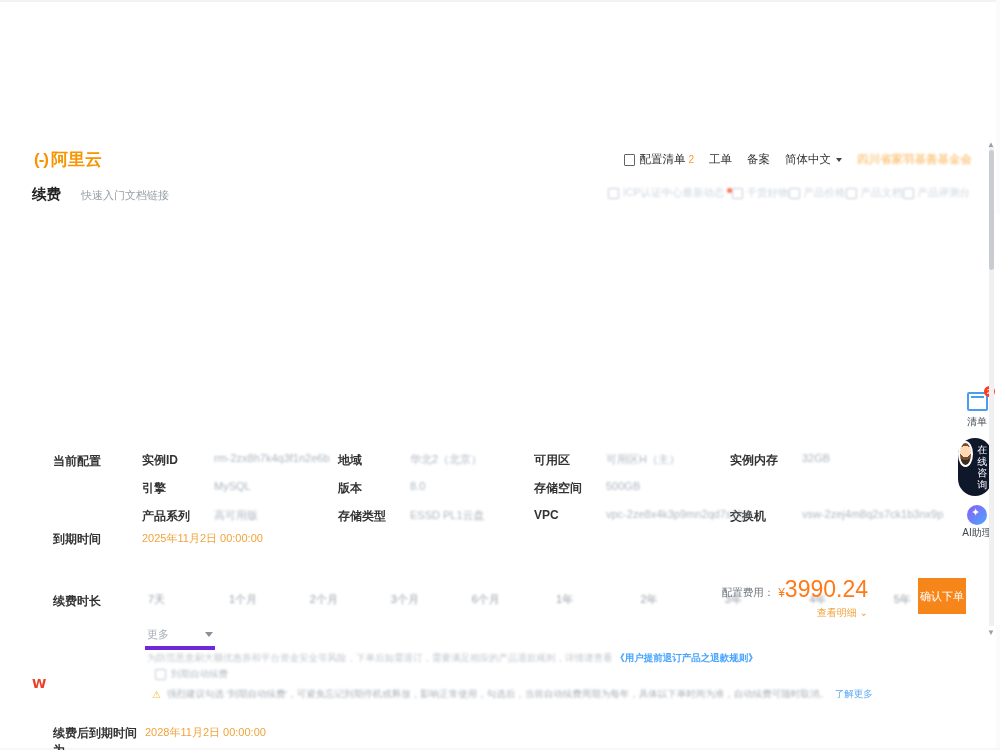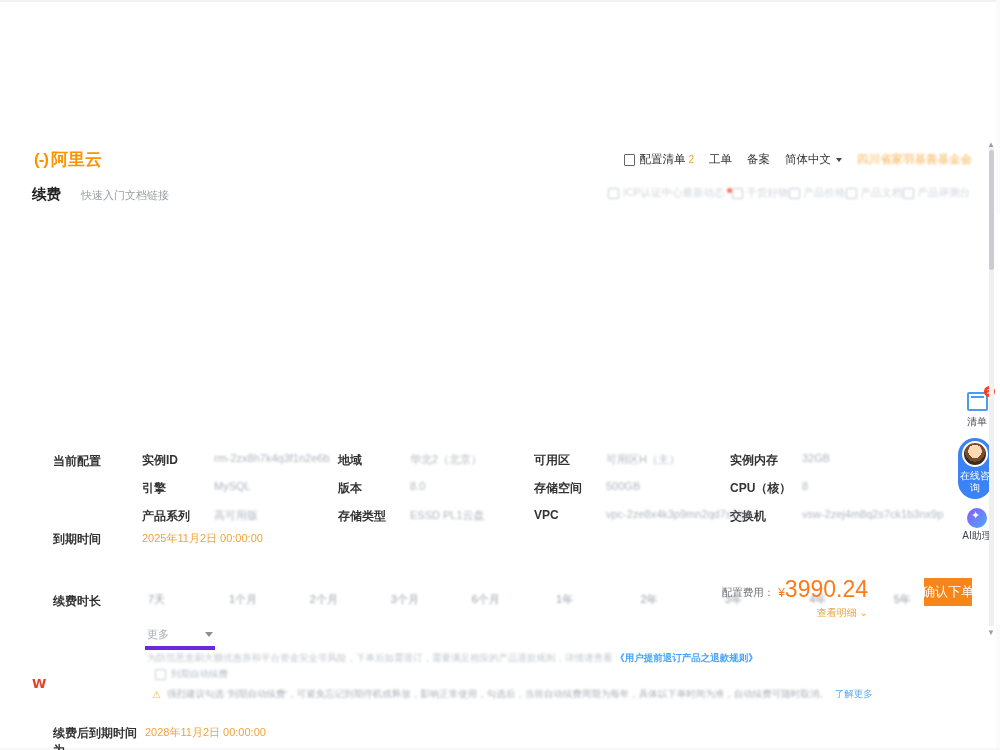--- a/index.html
+++ b/index.html
@@ -159,24 +159,24 @@
     display:flex; align-items:flex-start; gap:4px;
   }
   .price-label { font-size:10.5px; color:#6b7178; padding-top:10px; filter: blur(0.5px); }
   .price-wrap { display:flex; flex-direction:column; align-items:flex-end; }
   .price-line { display:flex; align-items:baseline; }
   .price-cny { font-size:12px; color:#ff7a18; }
   .price-num { font-size:23px; color:#ff7a18; font-weight:400; letter-spacing:0px; }
   .price-detail { font-size:10px; color:#f0a33c; margin-top:3px; filter: blur(0.6px); cursor:pointer; }
 
   .confirm-btn {
-    position:absolute; right:28px; top:578px;
-    width:48px; height:28px;
+    position:absolute; right:34px; top:578px;
+    width:48px; height:36px;
     background:#f7861a; color:#fff;
-    font-size:13px; display:flex; align-items:center; justify-content:center;
+    font-size:11px; display:flex; align-items:center; justify-content:center;
     cursor:pointer; overflow:hidden; white-space:nowrap;
   }
 
   
   .rail { position:absolute; right:4px; top:392px; width:38px; }
   .rail-item {
     display:flex; flex-direction:column; align-items:center;
     font-size:10px; color:#5b6570; cursor:pointer; position:relative;
   }
   .rail-icon-box { position:relative; }
@@ -189,22 +189,22 @@
   }
   .rail-badge {
     position:absolute; right:-7px; top:-6px;
     background:#ff3c20; color:#fff; font-size:8px; line-height:11px;
     width:11px;height:11px;border-radius:50%; text-align:center;
   }
   .rail-label { margin-top:3px; line-height:12px; text-align:center; font-size:10px; color:#4a525b;}
 
   .consult-pill {
     margin-top:10px; width:34px; border-radius:17px;
-    background:#3b82f6; color:#fff;
-    display:flex; flex-direction:column; align-items:center;
+    background:#0f172a; color:#fff;
+    display:flex; flex-direction:row; align-items:flex-start;
     padding:3px 0 6px 0;
   }
   .avatar {
     width:26px;height:26px;border-radius:50%;
     background: radial-gradient(circle at 50% 38%, #ffd9b3 0 38%, #7a4b2a 39% 58%, #3b2a20 59% 100%);
     border:2px solid #fff; box-sizing:border-box;
   }
   .consult-text { font-size:10px; line-height:11.5px; text-align:center; margin-top:3px; }
 
   .ai-wrap { margin-top:9px; display:flex; flex-direction:column; align-items:center; }
@@ -311,24 +311,20 @@
           <span class="field-label">引擎</span>
           <span class="field-value">MySQL</span>
         </div>
         <div class="cfg-cell">
           <span class="field-label">版本</span>
           <span class="field-value">8.0</span>
         </div>
         <div class="cfg-cell">
           <span class="field-label">存储空间</span>
           <span class="field-value">500GB</span>
-        </div>
-        <div class="cfg-cell">
-          <span class="field-label">CPU（核）</span>
-          <span class="field-value">8</span>
         </div>
       </div>
       <div class="cfg-row">
         <div class="cfg-cell">
           <span class="field-label">产品系列</span>
           <span class="field-value">高可用版</span>
         </div>
         <div class="cfg-cell">
           <span class="field-label">存储类型</span>
           <span class="field-value">ESSD PL1云盘</span>

